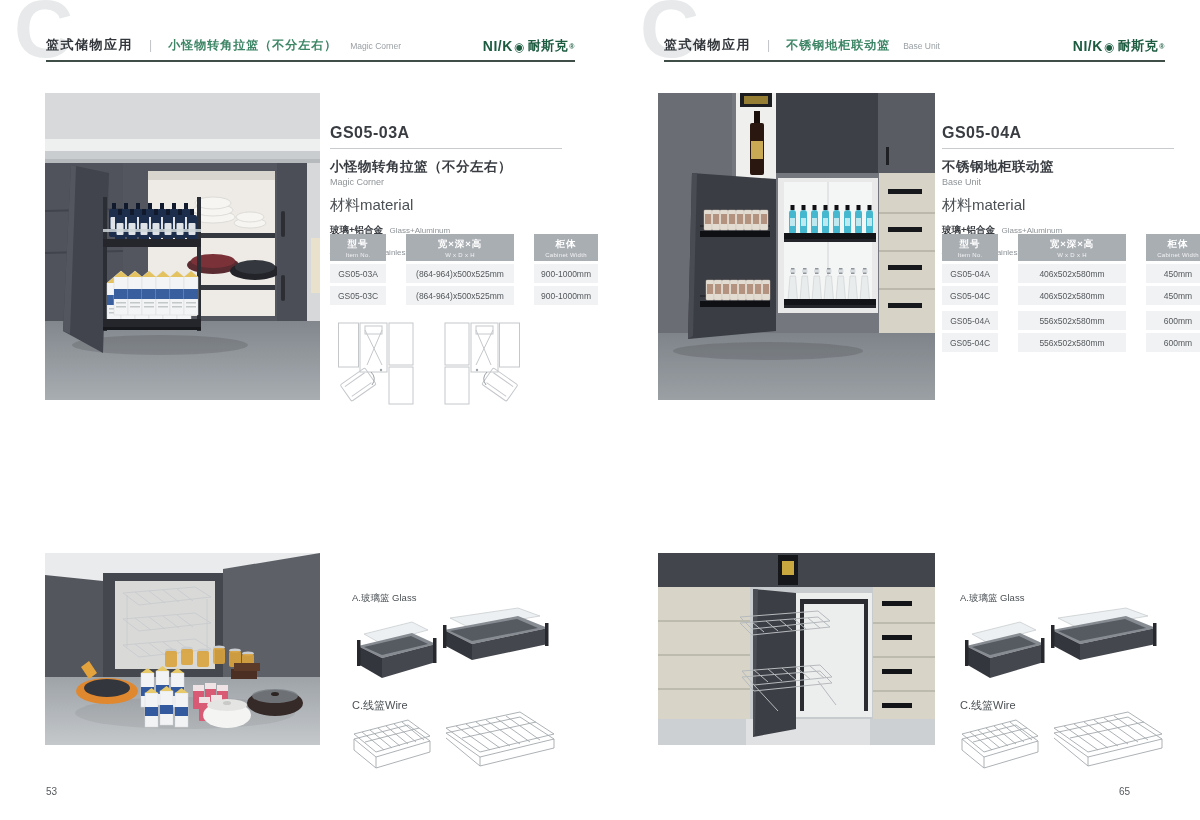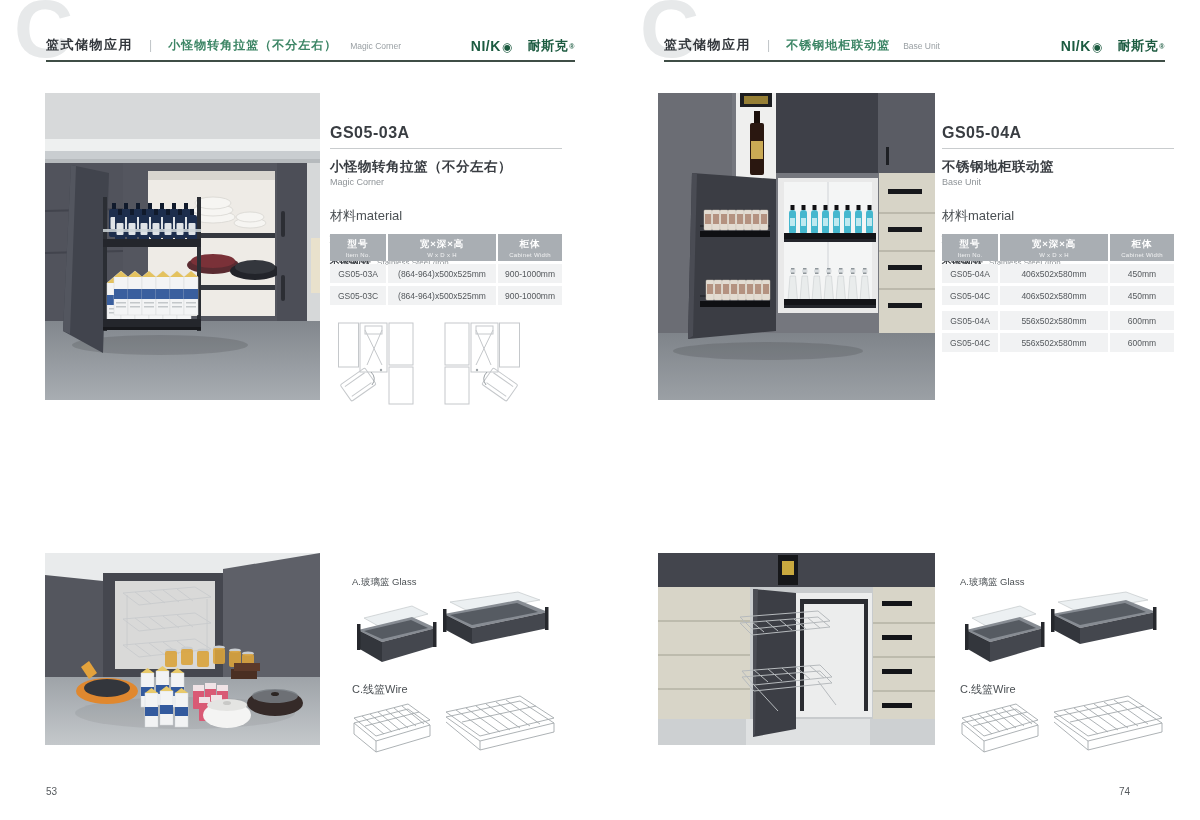--- a/index.html
+++ b/index.html
@@ -18,59 +18,59 @@
   .hdr-cat { font-size:13px; font-weight:bold; color:#32363b; letter-spacing:1.5px; }
   .hdr-sep { color:#bfc3c6; font-size:12px; margin:0 3px; }
   .hdr-cn  { font-size:12px; font-weight:bold; color:#3c8565; letter-spacing:1px; }
   .hdr-en  { font-size:8.5px; color:#9aa0a4; }
 
   .logo { position:absolute; top:37px; right:25px; z-index:2; color:#1c5b40;
     font-weight:bold; font-size:14px; display:flex; align-items:center;
     letter-spacing:0.5px; white-space:nowrap; }
   .pb .logo { right:35px; }
   .logo-mark { font-size:12px; margin:1px 1px 0 1px; }
-  .logo-cn { margin-left:14px; font-size:13px; }
+  .logo-cn { margin-left:2px; font-size:13px; }
   .logo-reg { font-size:7px; margin-left:1px; }
 
   .hrule { position:absolute; top:60px; left:46px; right:25px;
     border-bottom:2px solid #3f4e46; z-index:1; }
   .pb .hrule { left:64px; right:35px; }
 
   .photo-main { position:absolute; left:45px; top:93px; width:275px; height:307px; }
   .pb .photo-main { left:58px; width:277px; }
   .photo-bottom { position:absolute; left:45px; top:553px; width:275px; height:192px; }
   .pb .photo-bottom { left:58px; width:277px; }
   .photo-main svg, .photo-bottom svg { display:block; width:100%; height:100%; }
 
   .info { position:absolute; left:330px; top:124px; width:232px; }
   .pb .info { left:342px; }
   .model { font-size:16px; font-weight:bold; color:#393d42; letter-spacing:0.5px;
     padding-bottom:6px; border-bottom:1px solid #c9ccce; }
   .name-cn { margin-top:9px; font-size:13.5px; font-weight:bold; color:#393d42; letter-spacing:0.5px; }
   .name-en { margin-top:1px; font-size:9px; color:#8e9397; }
-  .mat-label { margin-top:20px; font-size:13px; color:#4b5054; }
+  .mat-label { margin-top:9px; font-size:15px; color:#4b5054; }
   .mat-row { margin-top:4px; } .mat-row:first-of-type { margin-top:8px; }
   .mat-cn { font-size:9.5px; font-weight:bold; color:#393d42; }
   .mat-en { font-size:8px; color:#8e9397; margin-left:2px; }
 
   .spec { position:absolute; left:330px; top:234px; width:232px; }
   .pb .spec { left:342px; }
-  .srow { display:grid; grid-template-columns:56px 108px 64px; column-gap:2px; margin-bottom:3px; }
+  .srow { display:grid; grid-template-columns:56px 108px 64px; column-gap:20px; margin-bottom:3px; }
   .shead .cell { background:#a9aeb3; color:#fff; height:27px; display:flex;
     flex-direction:column; justify-content:center; align-items:center; }
   .h-cn { font-size:9.5px; font-weight:bold; letter-spacing:1px; }
   .h-en { font-size:6px; opacity:.85; margin-top:1px; letter-spacing:0.3px; }
   .sdata .cell { background:#f1f2f3; color:#54585c; font-size:8.5px; height:19px;
     display:flex; align-items:center; justify-content:center; white-space:nowrap; }
   .ggap { height:3px; }
 
   .diagrams { position:absolute; left:337px; top:320px; width:184px; height:88px; }
   .diagrams svg { display:block; width:100%; height:100%; }
 
-  .acc { position:absolute; left:350px; top:572px; width:215px; height:195px;text-decoration:underline; }
+  .acc { position:absolute; left:350px; top:588px; width:215px; height:195px;text-decoration:underline; }
   .pb .acc { left:358px; }
   .acc-label-a { position:absolute; left:2px; top:4px; font-size:9.5px; color:#4b5054; }
   .acc-label-c { position:absolute; left:2px; top:110px; font-size:11px; color:#4b5054; }
   .acc-glass { position:absolute; left:0; top:12px; width:212px; height:92px; }
   .acc-wire  { position:absolute; left:0; top:118px; width:212px; height:76px; }
 
   .pagenum { position:absolute; left:46px; top:786px; font-size:10px; color:#55595d; }
   .pb .pagenum { left:auto; right:70px; }
 </style>
 </head>
@@ -654,14 +654,14 @@
         <line x1="146" y1="12" x2="180" y2="36"></line>
           <line x1="156" y1="10" x2="190" y2="34"></line>
         <line x1="112" y1="32" x2="186" y2="16"></line>
         <line x1="130" y1="51" x2="130" y2="60"></line>
           <line x1="204" y1="33" x2="204" y2="42"></line>
         <polyline points="96,32 130,60 204,42"></polyline>
       </g>
     </svg>
   </div>
 
-  <div class="pagenum">74</div>
+  <div class="pagenum">65</div>
 </div>
 
 </body></html>

